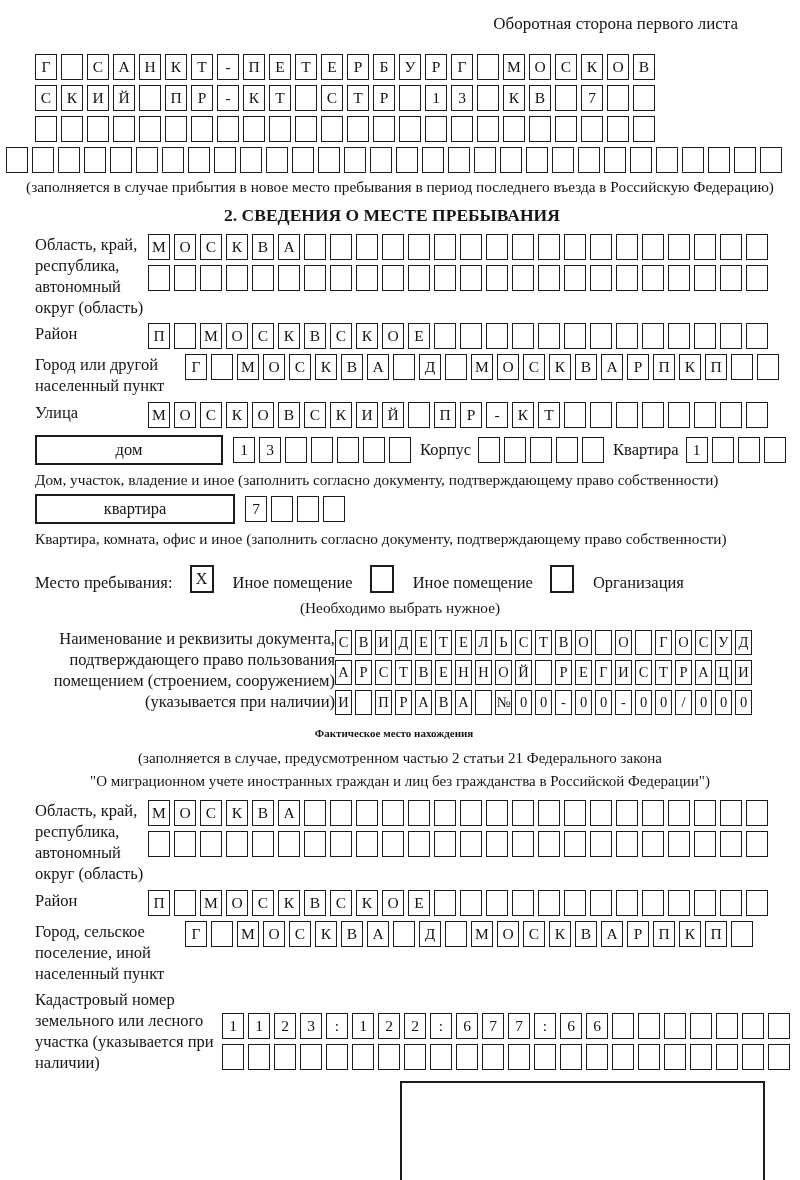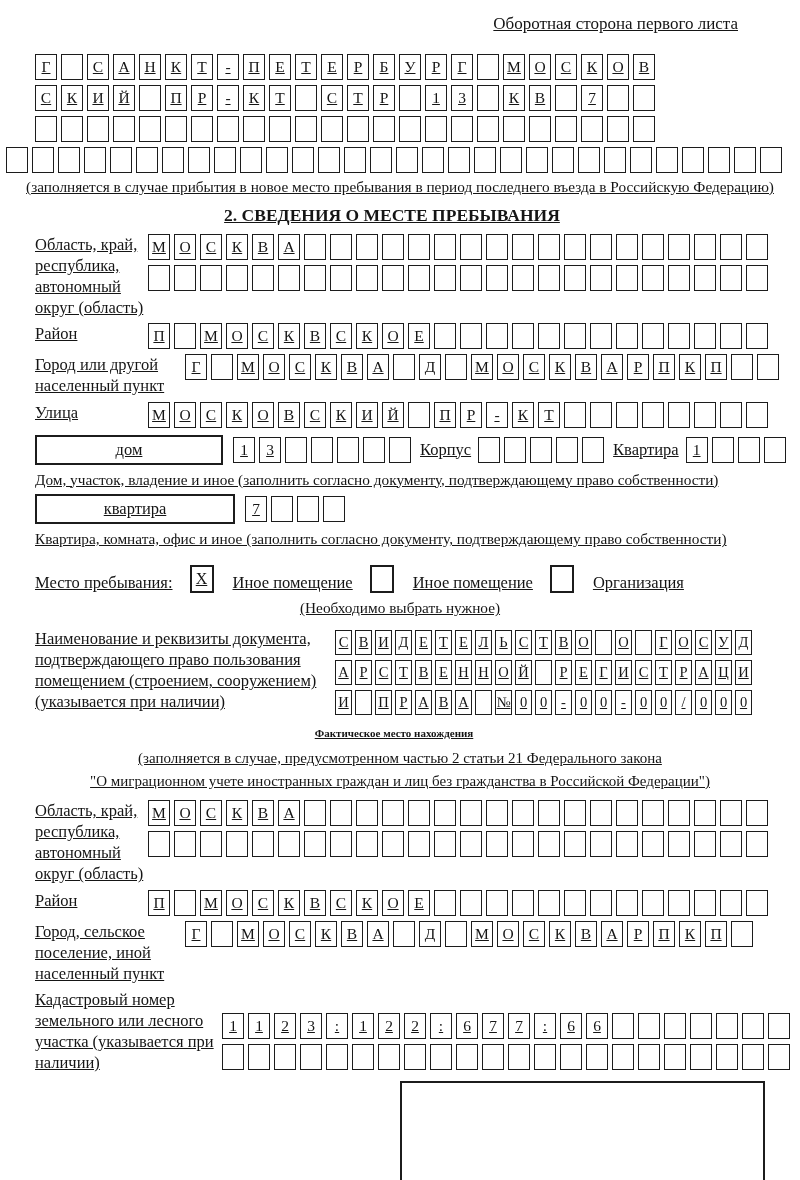--- a/index.html
+++ b/index.html
@@ -1,21 +1,21 @@
 <!DOCTYPE html>
 <html><head>
 <meta charset="utf-8">
 <style>
   html,body{margin:0;padding:0;background:#fff;}
   .page{width:800px;height:1180px;box-sizing:border-box;overflow:hidden;
-        font-family:"Liberation Serif","DejaVu Serif",serif;color:#151515;background:#fff;text-decoration:underline;}
+        font-family:"Liberation Serif","DejaVu Serif",serif;color:#151515;background:#fff;}
   .header-note{margin:14px 62px 0 0;text-align:right;font-size:17px;}
   .block{display:flex;align-items:flex-start;margin:0 0 5px 35px;}
   .lbl{font-size:16.5px;line-height:1.28;flex:0 0 auto;}
-  .w140{width:140px;} .w113{width:113px;} .w150{width:150px;} .w300{width:300px;} .w187{width:187px;}
+  .w140{width:140px;} .w113{width:113px;} .w150{width:150px;} .w300{width:300px;text-align:right;} .w187{width:187px;}
   .rows{display:flex;flex-direction:column;gap:5px;}
   .cellrow{display:flex;gap:4px;}
   .cell{flex:0 0 22px;width:22px;height:26px;border:1.8px solid #1c1c1c;box-sizing:border-box;
         display:flex;align-items:center;justify-content:center;font-size:15.5px;background:#fff;}
   .cellrow.sm{gap:3px;}
   .cellrow.sm .cell{flex:0 0 17px;width:17px;height:25px;font-size:14.5px;}
   .fullrow{margin:0 0 4px 6px;}
   .note{font-size:15.3px;line-height:1.3;}
   .center{text-align:center;}
   .leftnote{margin:0 0 5px 35px;}

